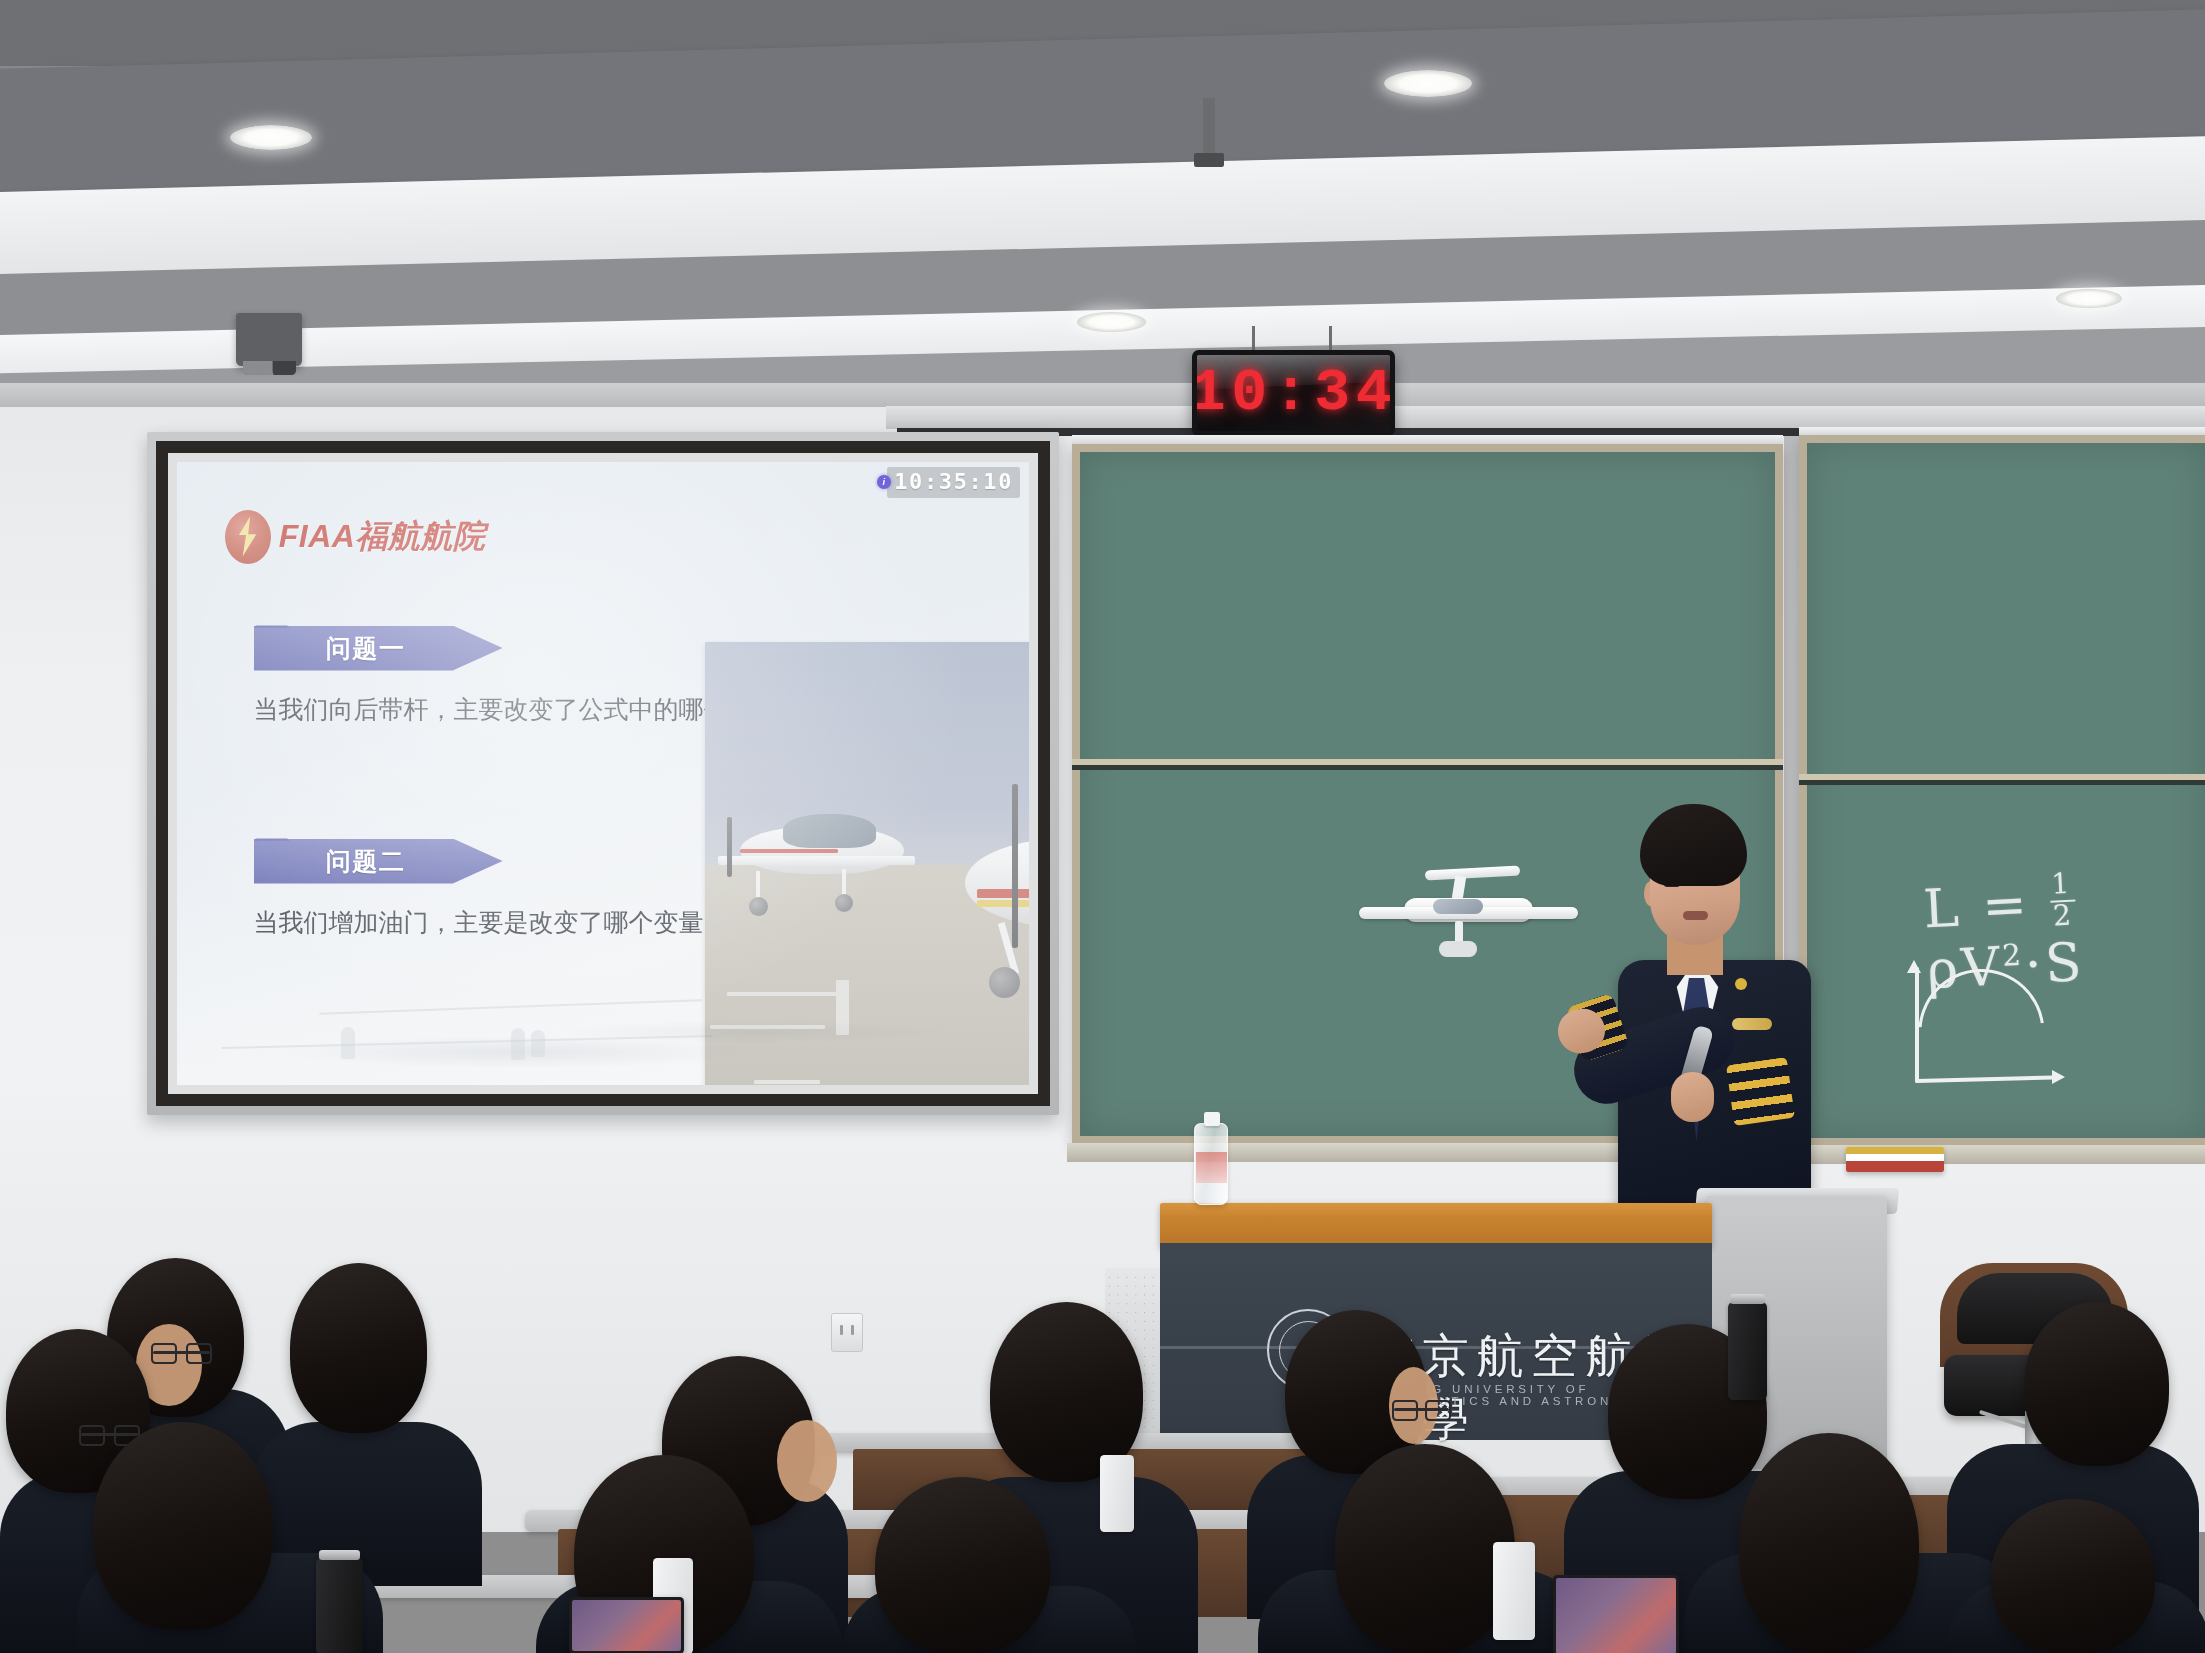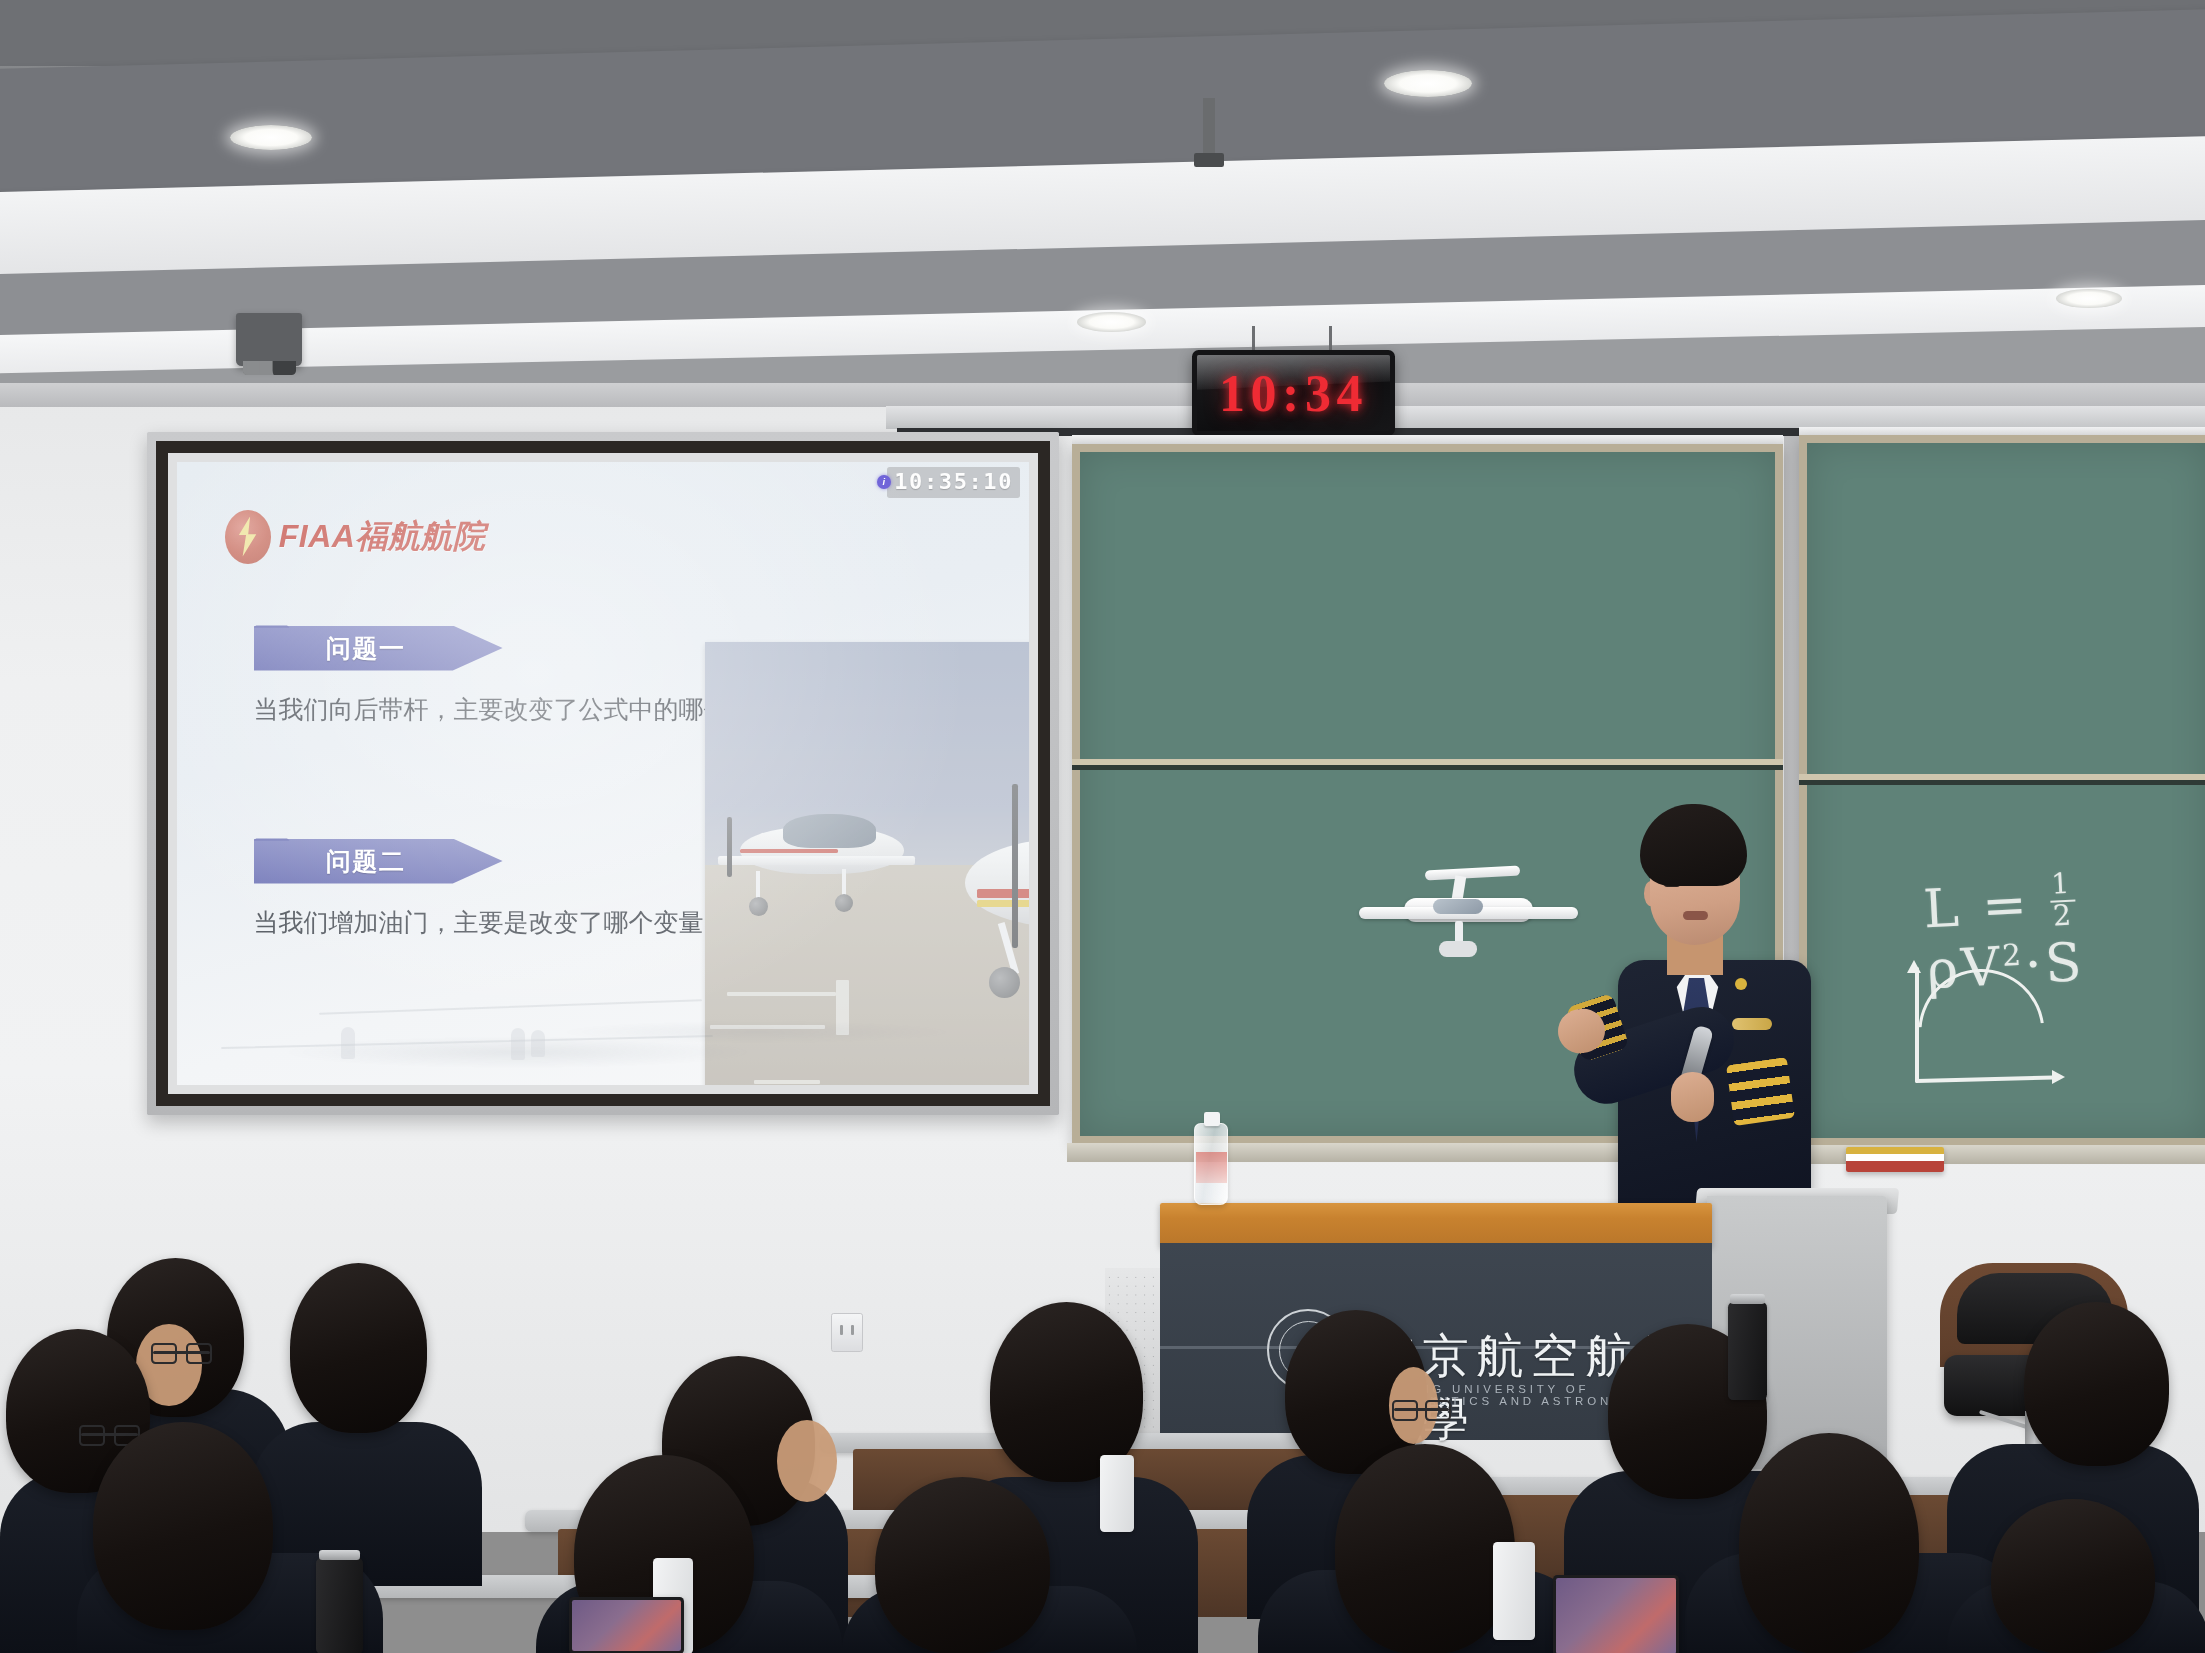--- a/index.html
+++ b/index.html
@@ -41,22 +41,22 @@
 
   
   .clock-hanger{position:absolute;width:3.3px;background:#6d6f72;}
   .clock-box{position:absolute;left:1192px;top:350px;width:203px;height:86px;border-radius:6.6px;
     background:linear-gradient(160deg,#1c1c1e 0%,#0e0e10 55%,#161618 100%);
     border:5.5px solid #141416;box-shadow:0 6.6px 14.2px rgba(0,0,0,.42);overflow:hidden;}
   .clock-box:before{content:"";position:absolute;left:0;top:0;width:100%;height:46%;
     background:linear-gradient(180deg,rgba(190,192,195,.55),rgba(120,122,125,.12));
     transform:skewY(-2.4deg) translateY(-4.4px);}
   .clock-digits{position:relative;z-index:3;display:flex;align-items:center;justify-content:center;
-    height:100%;color:#ef2b34;font-family:Liberation Serif, serif;
-    font-size:52px;font-weight:700;letter-spacing:5.5px;
+    height:100%;color:#ef2b34;font-family:Liberation Mono, monospace;
+    font-size:60px;font-weight:700;letter-spacing:5.5px;
     text-shadow:0 0 9.8px rgba(239,43,52,.85),0 0 23px rgba(239,43,52,.45);}
 
   
   .screen-outer{position:absolute;left:147px;top:432px;width:912px;height:683px;
     background:linear-gradient(180deg,#c9cacc,#b5b6b8);padding:9.3px;border-radius:1.6px;
     box-shadow:0 7.7px 18.6px rgba(0,0,0,.22);}
   .screen-frame{width:100%;height:100%;background:#2b2724;padding:11.5px;}
   .screen-mat{width:100%;height:100%;background:#dfe0e1;padding:8.8px;}
   .slide{position:relative;width:100%;height:100%;overflow:hidden;
     background:linear-gradient(165deg,#e7edf2 0%,#e9eef3 38%,#f3f5f7 72%,#f7f8f9 100%);}

